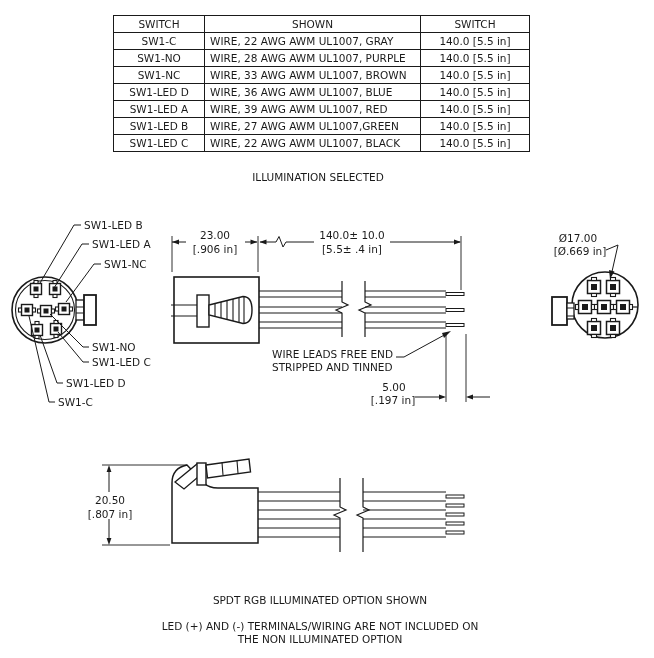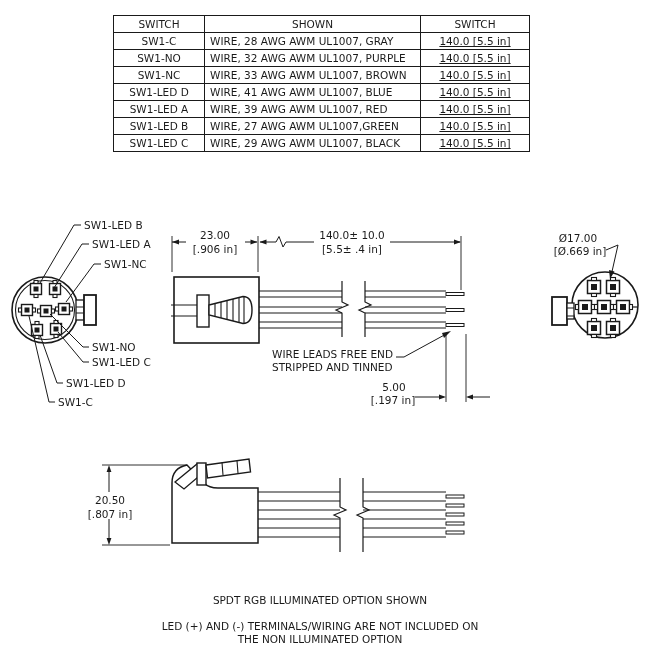--- a/index.html
+++ b/index.html
@@ -12,21 +12,21 @@
     position:absolute; left:113px; top:15px;
     border-collapse:collapse; table-layout:fixed;
   }
   .wire-table th, .wire-table td {
     border:1px solid #1a1a1a; font-size:10.5px; font-weight:normal;
     height:16px; padding:0 3px; white-space:nowrap; overflow:hidden;
   }
   .wire-table th { text-align:center; }
   .wire-table td.c0 { text-align:center; }
   .wire-table td.c1 { text-align:left; padding-left:5px; }
-  .wire-table td.c2 { text-align:center;text-decoration:underline; }
+  .wire-table td.c2 { text-align:center; }
   
   .note-block {
     position:absolute; left:60px; width:516px; text-align:center;
     font-size:10.5px; line-height:14px;
   }
   .caption-block {
     position:absolute; left:60px; width:520px; text-align:center;
     font-size:10.5px; line-height:13px;
   }
   svg.drawing { position:absolute; left:0; top:0; }
@@ -49,57 +49,58 @@
     <thead>
       <tr>
         <th>SWITCH</th>
         <th>SHOWN</th>
         <th>SWITCH</th>
       </tr>
     </thead>
     <tbody>
         <tr>
           <td class="c0">SW1-C</td>
-          <td class="c1">WIRE, 28 AWG AWM UL1007, GRAY</td>
+          <td class="c1">WIRE, 22 AWG AWM UL1007, GRAY</td>
           <td class="c2">140.0 [5.5 in]</td>
         </tr>
         <tr>
           <td class="c0">SW1-NO</td>
-          <td class="c1">WIRE, 32 AWG AWM UL1007, PURPLE</td>
+          <td class="c1">WIRE, 28 AWG AWM UL1007, PURPLE</td>
           <td class="c2">140.0 [5.5 in]</td>
         </tr>
         <tr>
           <td class="c0">SW1-NC</td>
           <td class="c1">WIRE, 33 AWG AWM UL1007, BROWN</td>
           <td class="c2">140.0 [5.5 in]</td>
         </tr>
         <tr>
           <td class="c0">SW1-LED D</td>
-          <td class="c1">WIRE, 41 AWG AWM UL1007, BLUE</td>
+          <td class="c1">WIRE, 36 AWG AWM UL1007, BLUE</td>
           <td class="c2">140.0 [5.5 in]</td>
         </tr>
         <tr>
           <td class="c0">SW1-LED A</td>
           <td class="c1">WIRE, 39 AWG AWM UL1007, RED</td>
           <td class="c2">140.0 [5.5 in]</td>
         </tr>
         <tr>
           <td class="c0">SW1-LED B</td>
           <td class="c1">WIRE, 27 AWG AWM UL1007,GREEN</td>
           <td class="c2">140.0 [5.5 in]</td>
         </tr>
         <tr>
           <td class="c0">SW1-LED C</td>
-          <td class="c1">WIRE, 29 AWG AWM UL1007, BLACK</td>
+          <td class="c1">WIRE, 22 AWG AWM UL1007, BLACK</td>
           <td class="c2">140.0 [5.5 in]</td>
         </tr>
       </tbody>
   </table>
 
   <div class="note-block" style="top:170px;">
+    <div>ILLUMINATION SELECTED</div>
   </div>
 
   <div class="caption-block" style="top:594px;">
     <div>SPDT RGB ILLUMINATED OPTION SHOWN</div>
   </div>
   <div class="caption-block" style="top:620px;">
     <div>LED (+) AND (-) TERMINALS/WIRING ARE NOT INCLUDED ON</div>
     <div>THE NON ILLUMINATED OPTION</div>
   </div>
 

